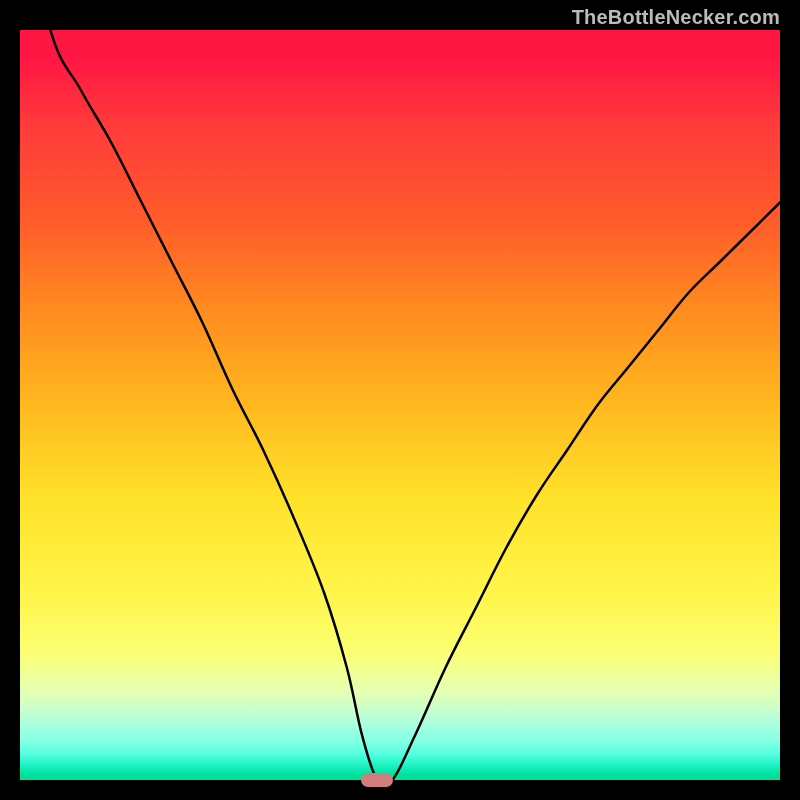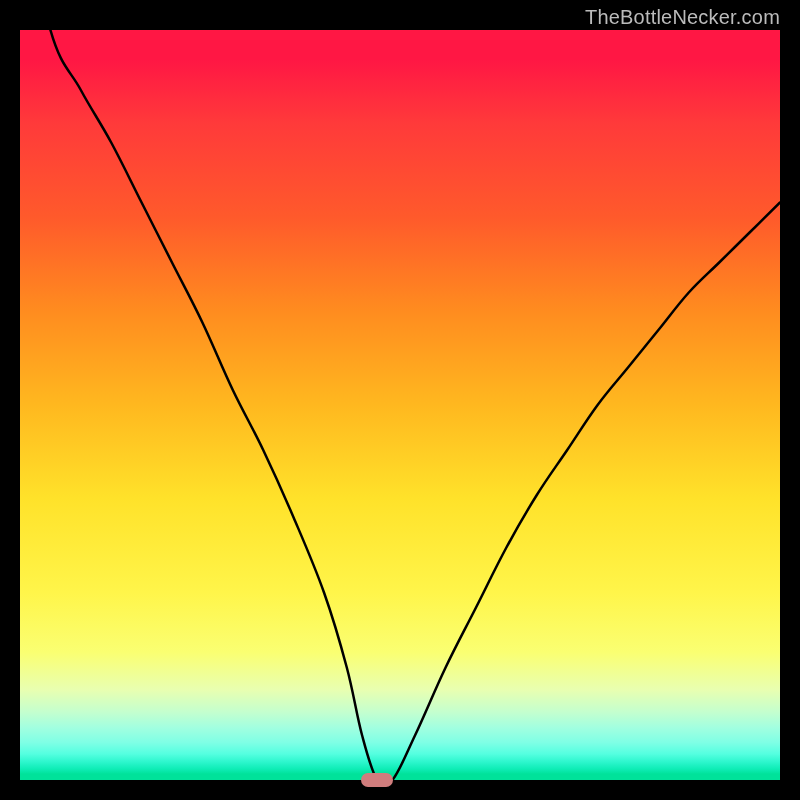--- a/index.html
+++ b/index.html
@@ -43,21 +43,21 @@
       #00e29a 99.2%,
       #00e29a 100%
     );
   }
   .watermark {
     position: absolute;
     top: 6px;
     right: 20px;
     font-family: Arial, Helvetica, sans-serif;
     font-size: 20px;
-    font-weight: 400;
+    font-weight: 700;
     color: #bbbbbb;
     letter-spacing: 0.2px;
   }
   .curve {
     position: absolute;
     left: 0;
     top: 0;
     width: 760px;
     height: 750px;
     pointer-events: none;

